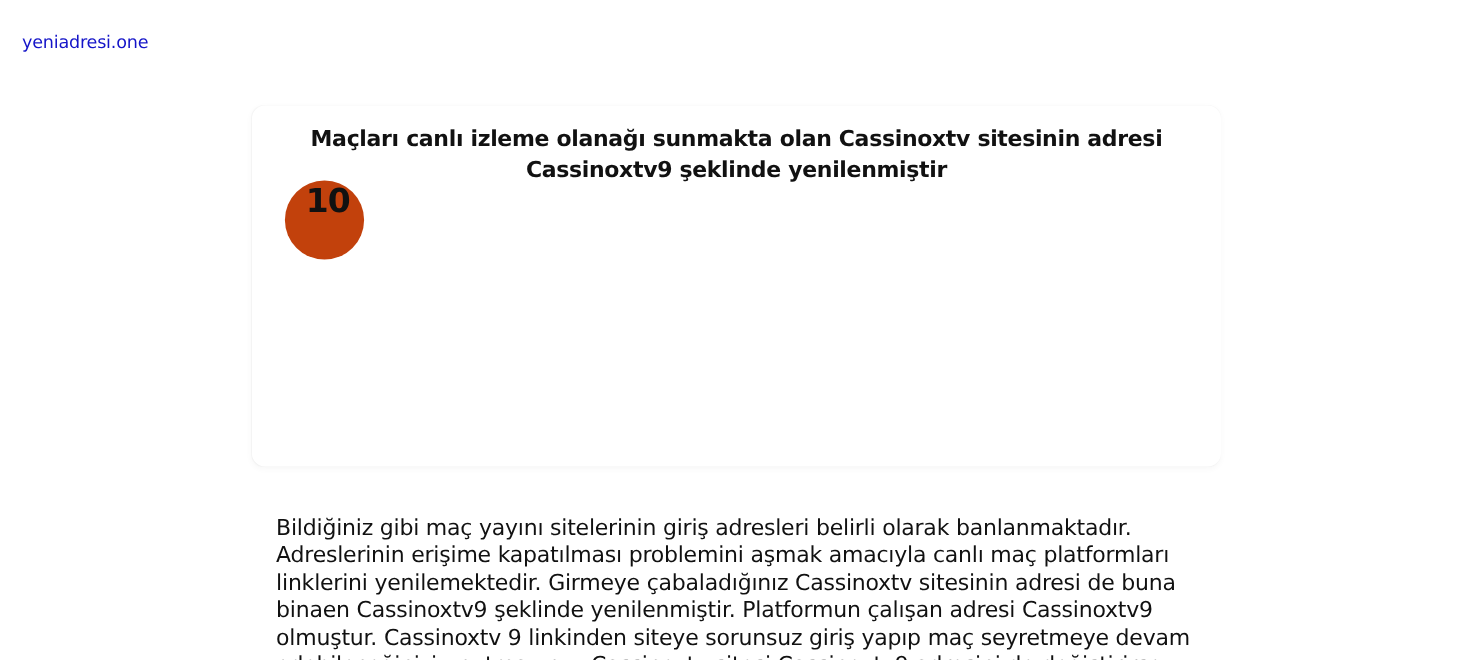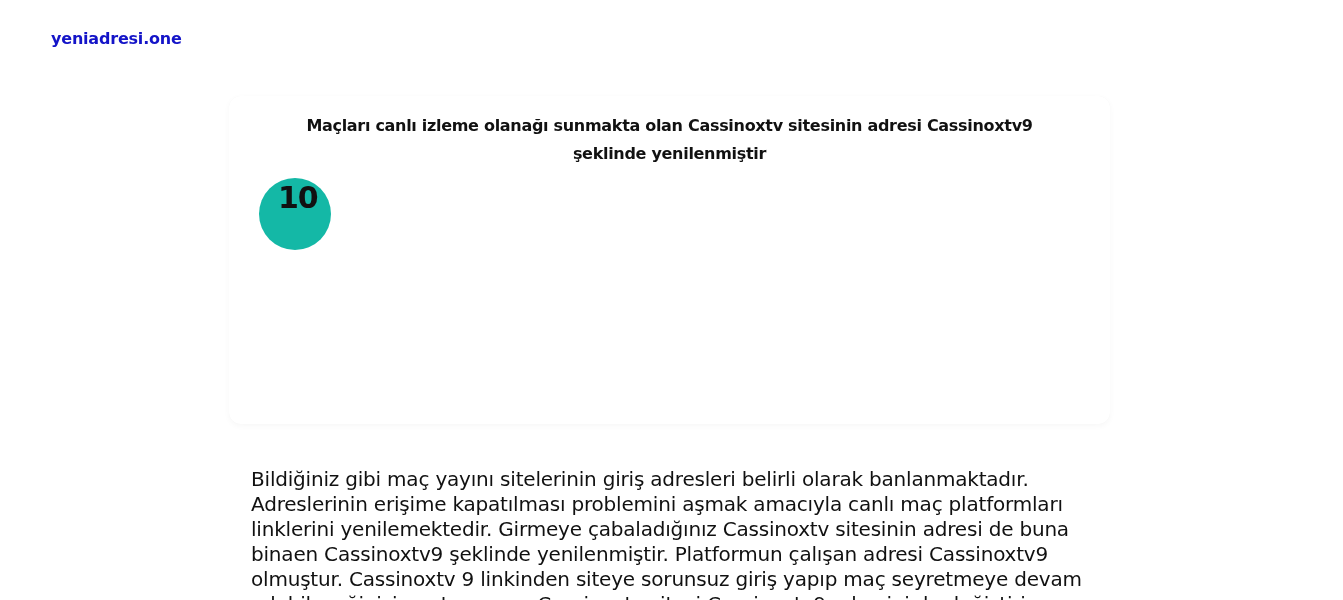--- a/index.html
+++ b/index.html
@@ -13,57 +13,56 @@
       color: #111111;
     }
     .site-header {
       position: absolute;
       left: 20px;
       top: 29px;
       height: 24px;
     }
     .logo {
       font-size: 16px;
-      font-weight: bold;
+      font-weight: normal;
       color: #1414c8;
       text-decoration: none;
       letter-spacing: -0.2px;
-      margin-left: 31px;
     }
     .card {
       position: absolute;
       left: 229px;
       top: 96px;
       width: 881px;
       height: 328px;
       background: #ffffff;
       border-radius: 12px;
       box-shadow: 0 2px 6px rgba(0,0,0,0.035), 0 0 1px rgba(0,0,0,0.03);
     }
     .card-title {
       position: absolute;
       left: 40px;
       right: 40px;
       top: 16px;
       margin: 0;
       text-align: center;
-      font-size: 16px;
+      font-size: 20px;
       font-weight: bold;
       line-height: 28px;
       color: #111111;
       letter-spacing: -0.3px;
     }
     .score-badge {
       position: absolute;
       left: 30px;
-      top: 82px;
+      top: 68px;
       width: 72px;
       height: 72px;
       border-radius: 50%;
-      background: #14b8a6;
+      background: #c2410c;
     }
     .score-value {
       position: absolute;
       left: 19px;
       top: 0px;
       font-size: 30px;
       font-weight: bold;
       color: #111111;
       letter-spacing: -1px;
       line-height: 40px;

